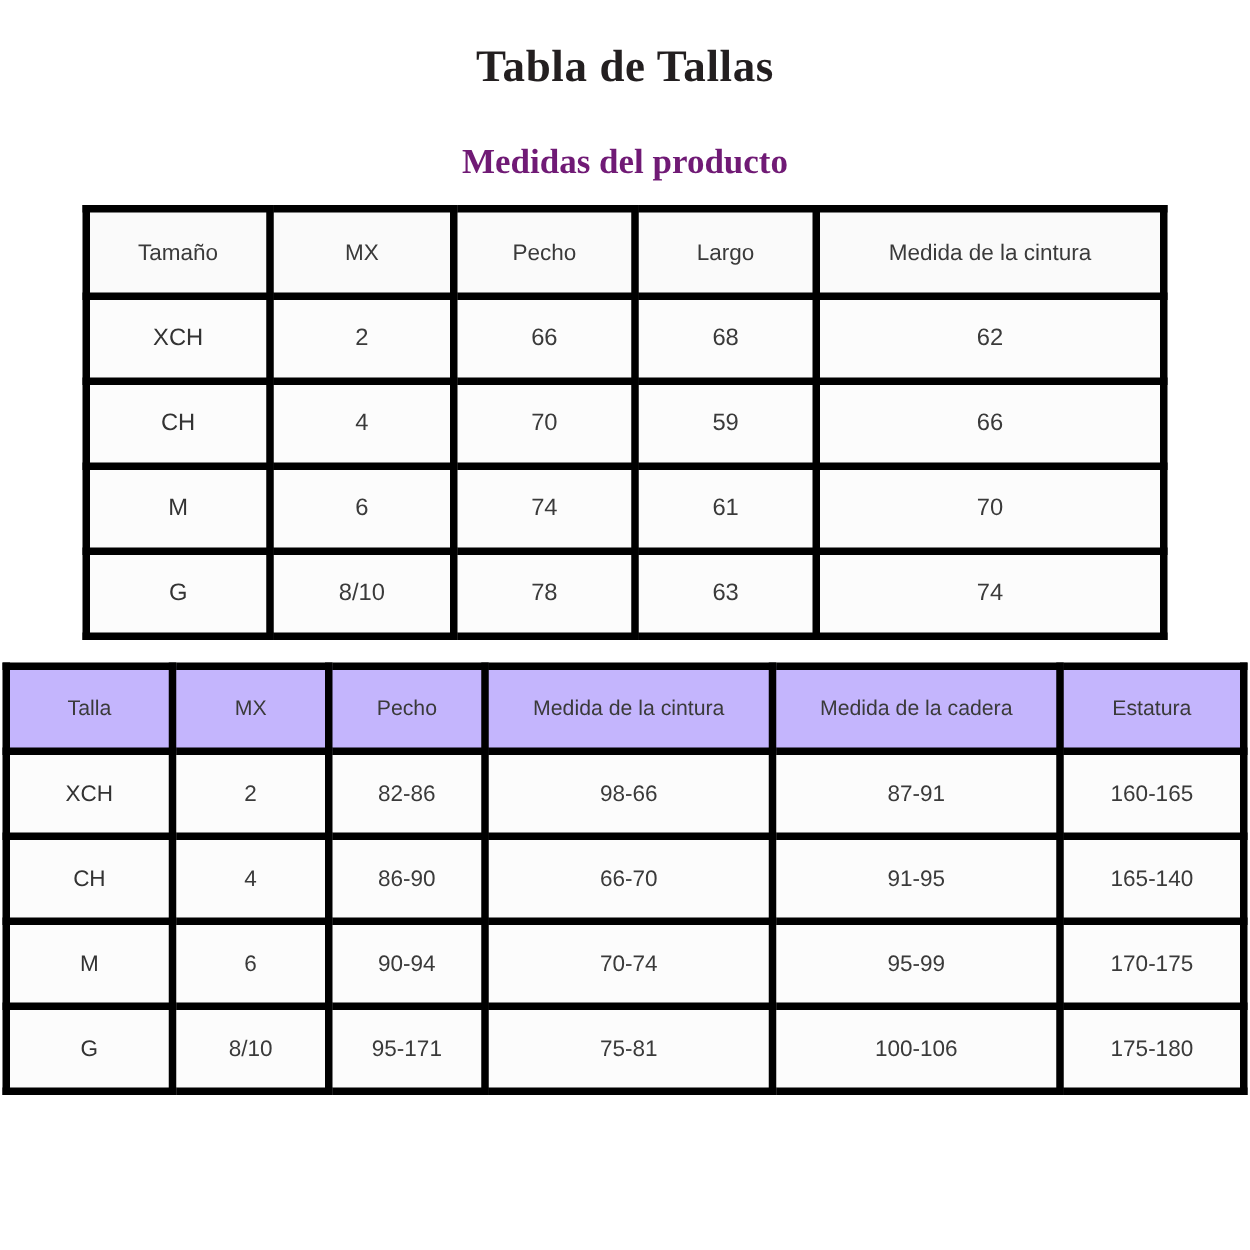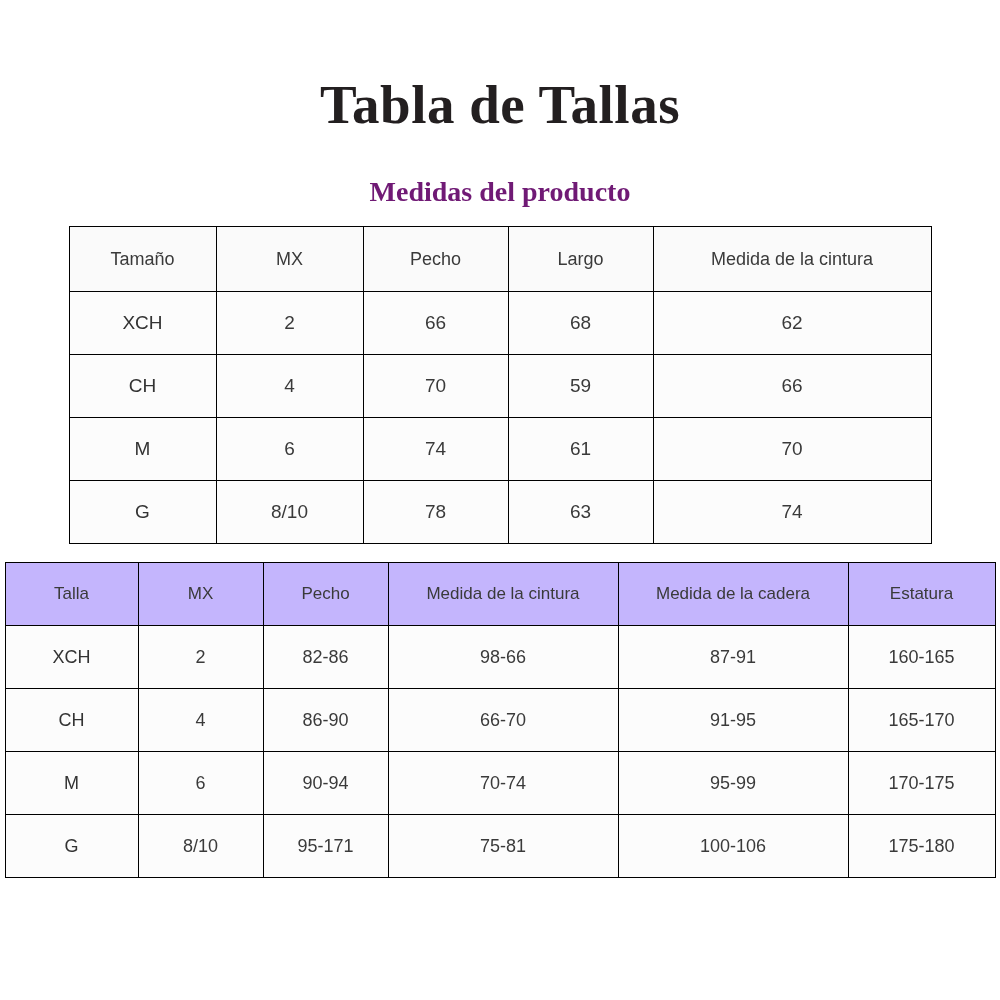--- a/index.html
+++ b/index.html
@@ -17,25 +17,25 @@
   .page {
     position: relative;
     width: 1000px;
     height: 1000px;
     box-sizing: border-box;
   }
   .main-title {
     text-align: center;
     font-family: "Liberation Serif", serif;
     font-weight: bold;
-    font-size: 55px;
+    font-size: 36px;
     letter-spacing: 0.5px;
     color: #231f20;
     margin: 0;
-    padding-top: 73px;
+    padding-top: 32px;
   }
   .section-title {
     text-align: center;
     font-family: "Liberation Serif", serif;
     font-size: 28px;
     color: #701a75;
     margin: 0;
   }
   .section-title.first {
     padding-top: 40px;
@@ -49,21 +49,21 @@
   }
   table.product-table {
     width: 862px;
     margin: 18px auto 0 auto;
   }
   table.body-table {
     width: 990px;
     margin: 18px auto 0 auto;
   }
   table td, table th {
-    border: 1px solid #000000;
+    border: 6px solid #000000;
     text-align: center;
     vertical-align: middle;
     font-weight: normal;
     color: #3a3a3a;
     margin-left: 42px;
   }
   table.product-table th {
     height: 62px;
     font-size: 18px;
     background: #fafafa;
@@ -176,21 +176,21 @@
         <td>98-66</td>
         <td>87-91</td>
         <td class="label-cell">160-165</td>
       </tr>
       <tr>
         <td class="label-cell first-col">CH</td>
         <td>4</td>
         <td>86-90</td>
         <td>66-70</td>
         <td>91-95</td>
-        <td class="label-cell">165-170</td>
+        <td class="label-cell">165-140</td>
       </tr>
       <tr>
         <td class="label-cell first-col">M</td>
         <td>6</td>
         <td>90-94</td>
         <td>70-74</td>
         <td>95-99</td>
         <td class="label-cell">170-175</td>
       </tr>
       <tr>

